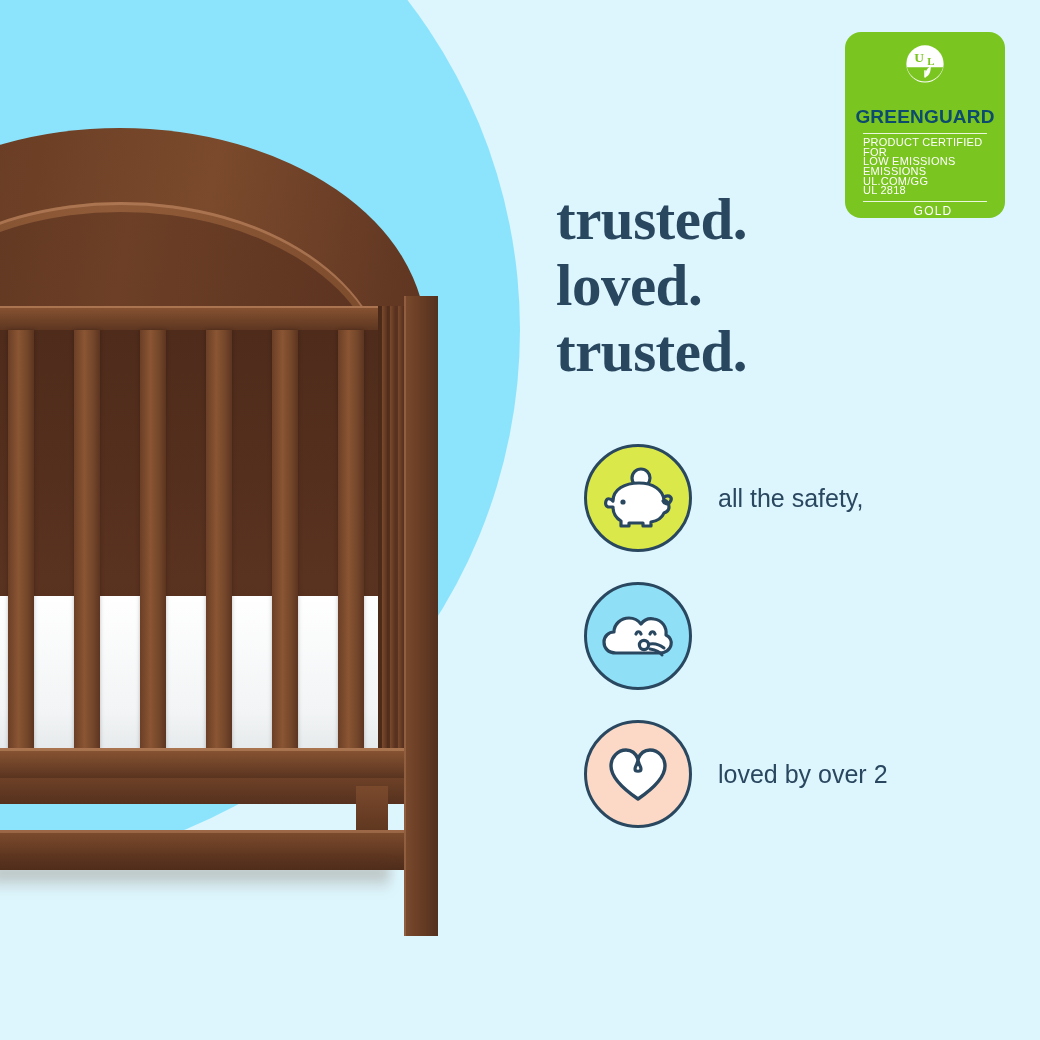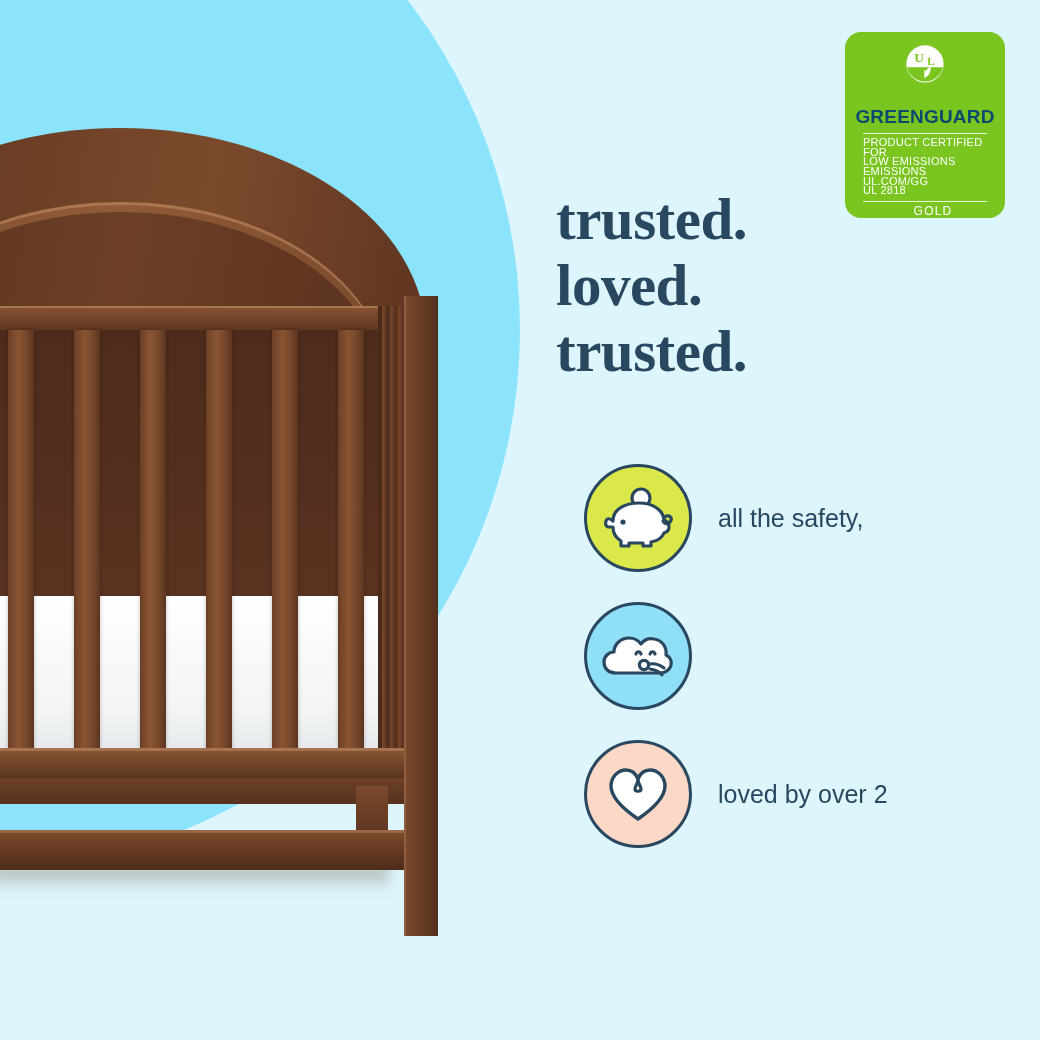--- a/index.html
+++ b/index.html
@@ -122,21 +122,21 @@
   
   .headline{
     position:absolute;left:556px;top:186px;width:420px;
     font-family:"Liberation Serif", serif;
     font-weight:bold;color:#2a4760;
     font-size:59px;line-height:66px;letter-spacing:-0.5px;
   }
   .headline div{white-space:nowrap;}
 
   
-  .features{position:absolute;left:584px;top:464px;width:420px;}
+  .features{position:absolute;left:584px;top:444px;width:420px;}
   .feature{display:flex;align-items:center;height:108px;margin-bottom:30px;}
   .fe-icon{
     width:108px;height:108px;border-radius:50%;
     border:3.5px solid #2a4760;box-sizing:border-box;
     display:flex;align-items:center;justify-content:center;
     flex:0 0 108px;
   }
   .fe-icon.lime{background:#dbe84a;}
   .fe-icon.sky{background:#8fdff7;}
   .fe-icon.peach{background:#fbd9c6;}

